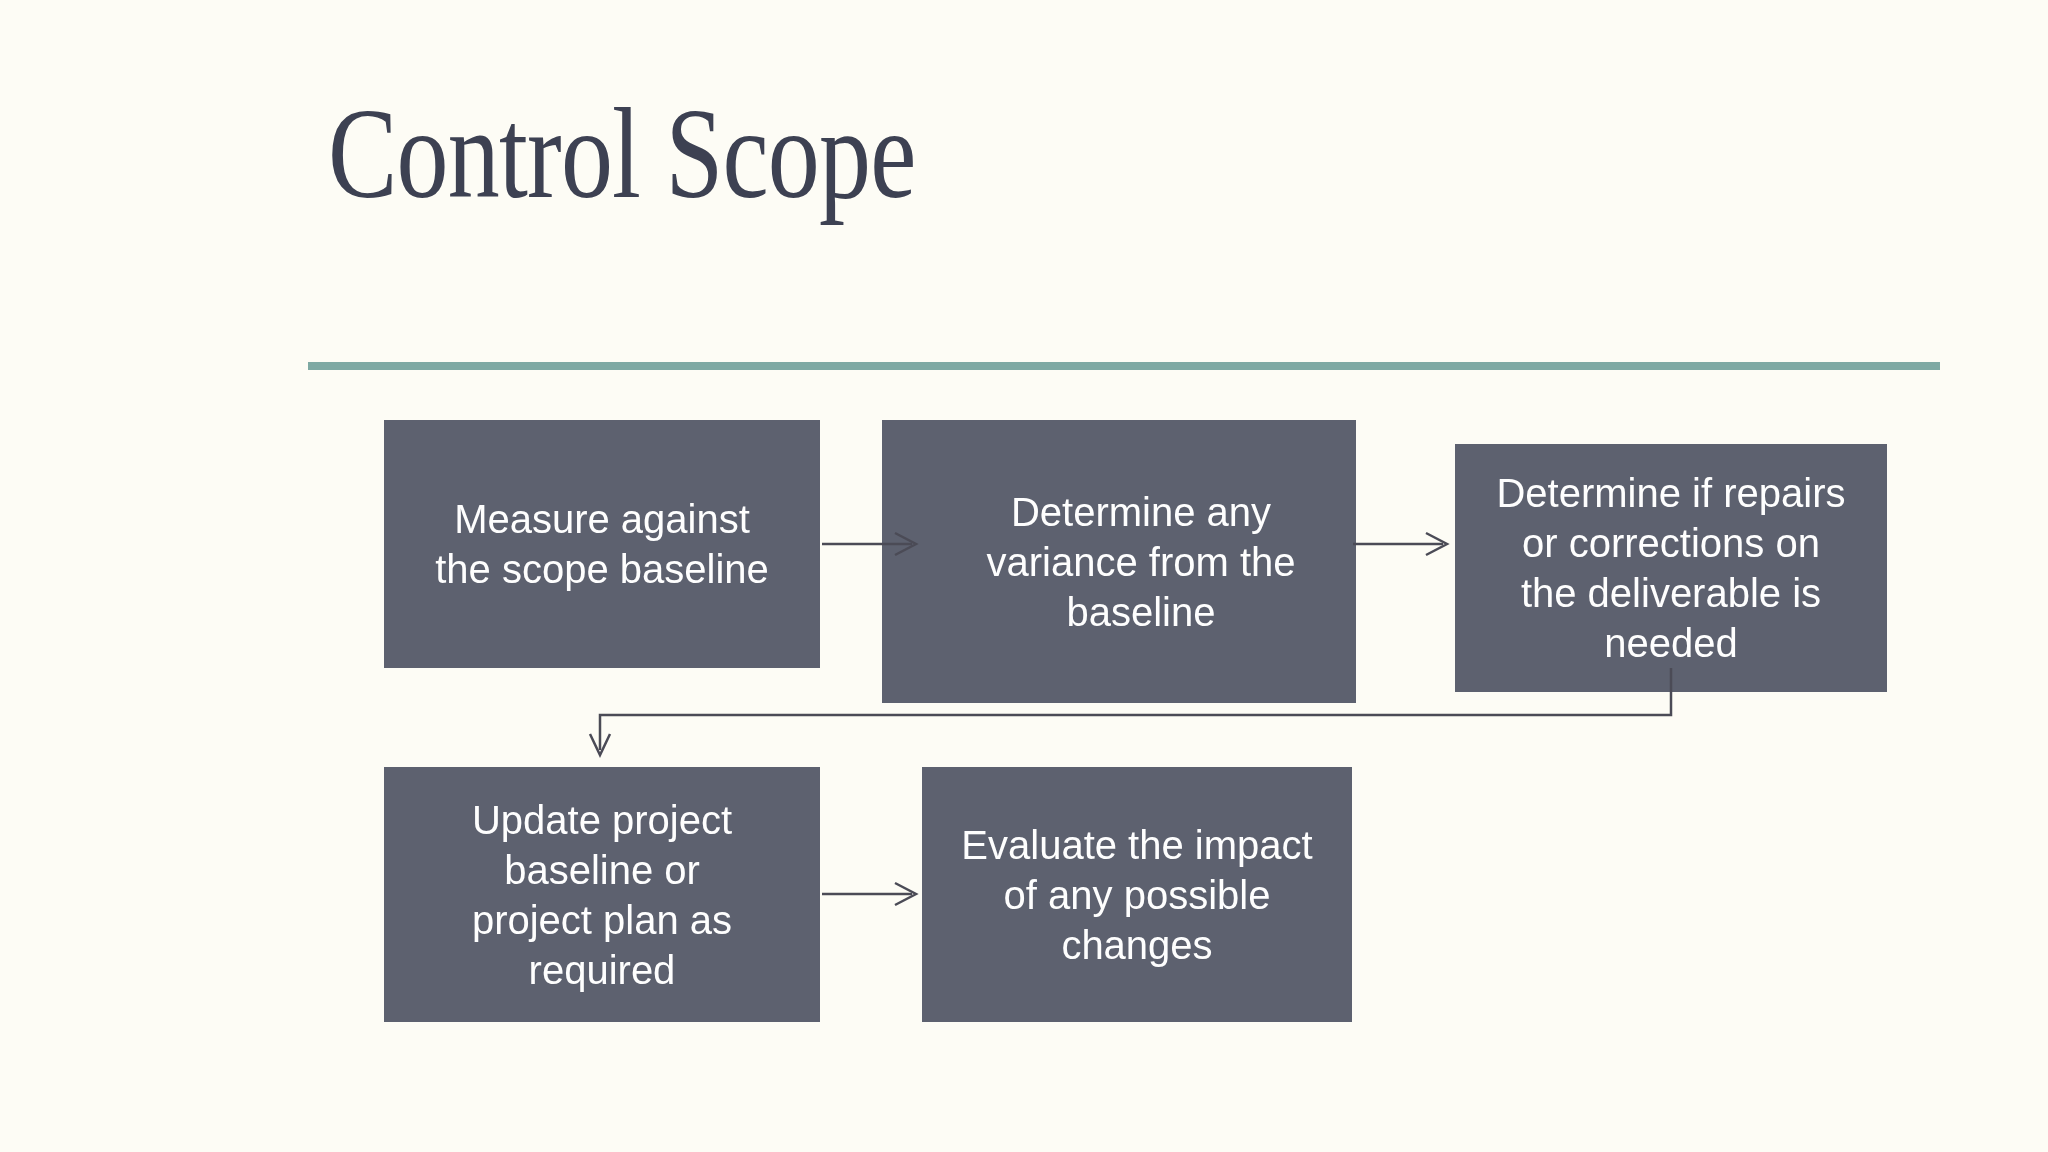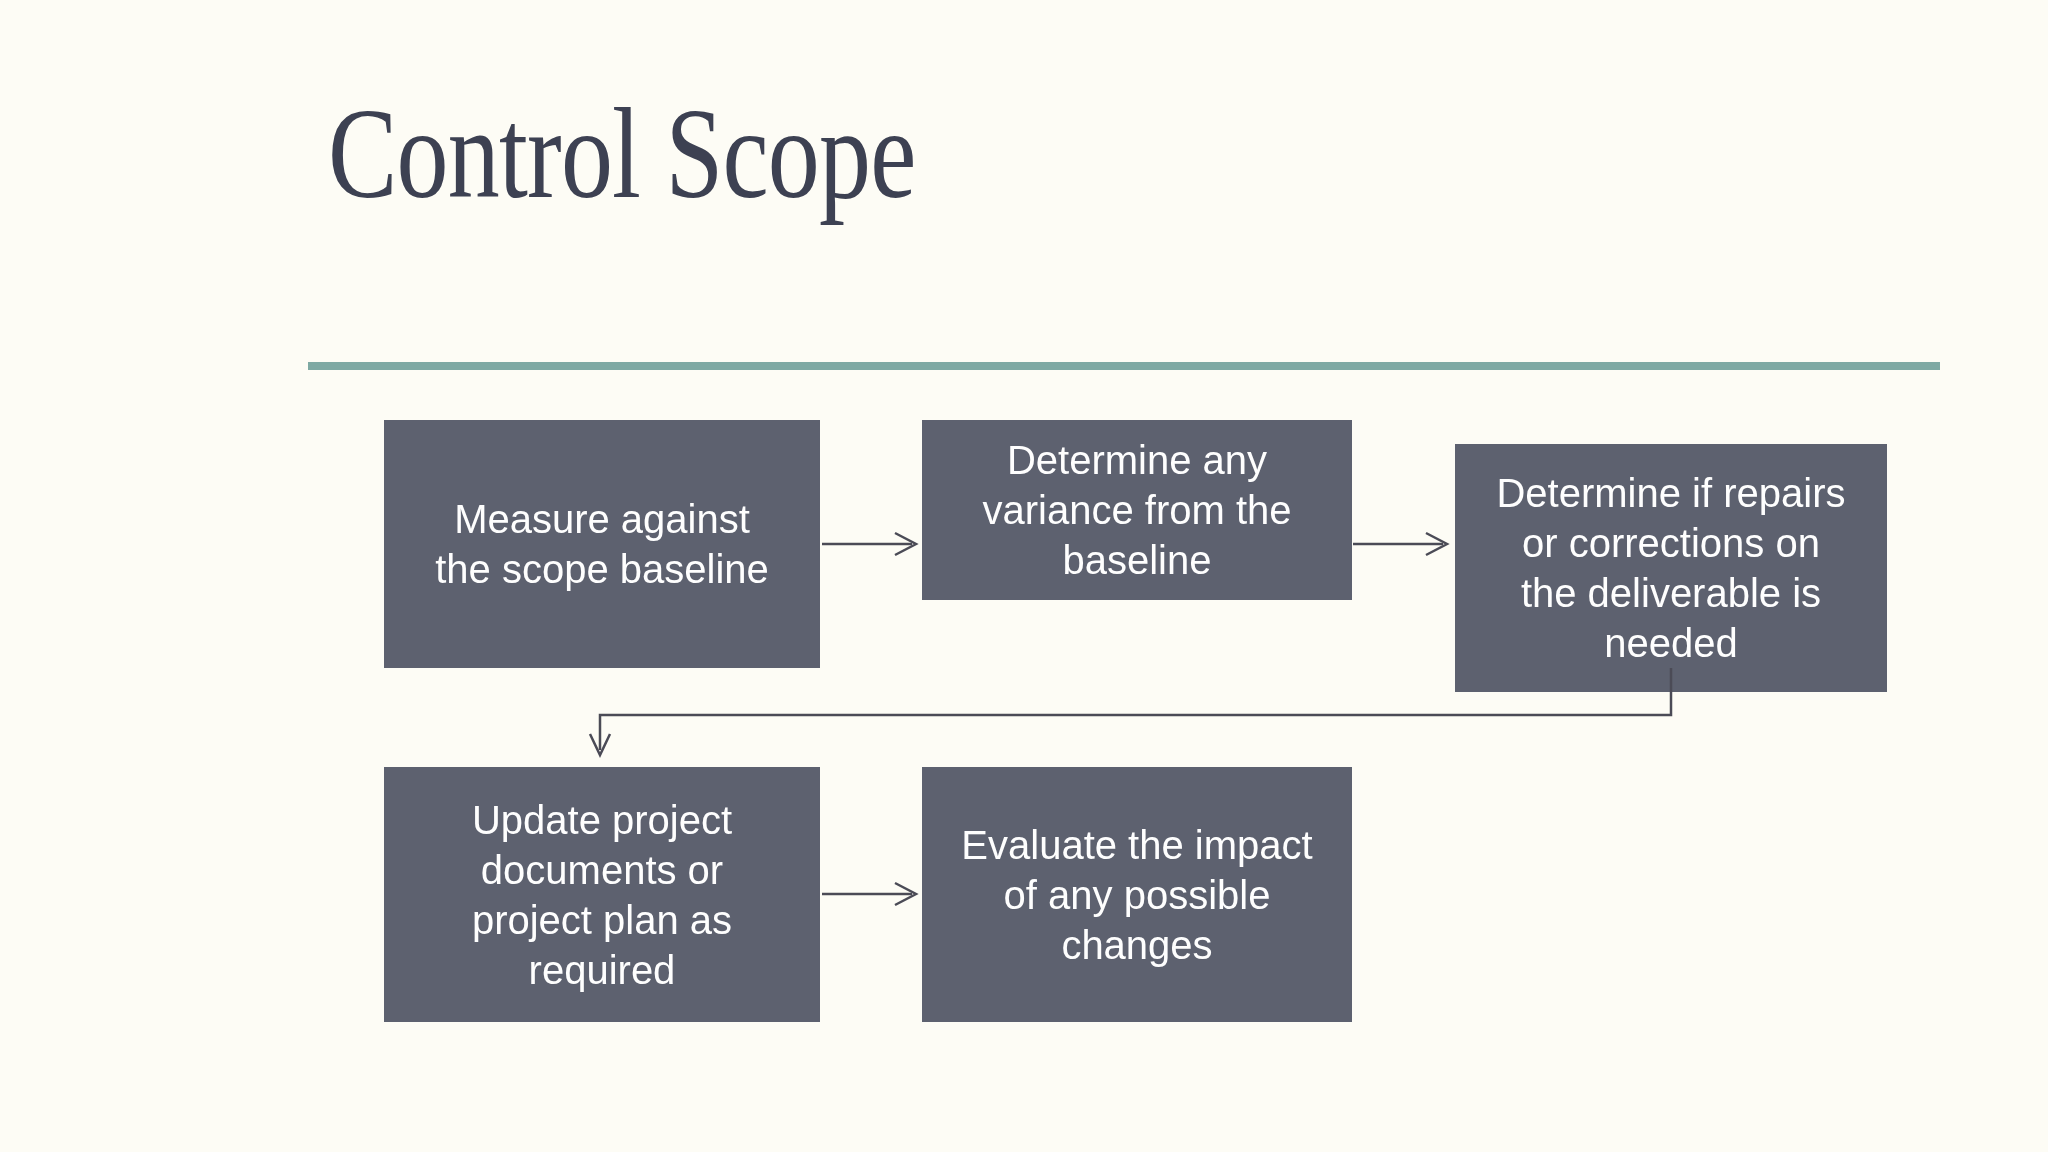--- a/index.html
+++ b/index.html
@@ -72,36 +72,36 @@
 
   <h1 class="title">Control Scope</h1>
 
   <div class="divider"></div>
 
   <div class="node" style="left:384px; top:420px; width:436px; height:248px;">
     <span class="node-label">Measure against
 the scope baseline</span>
   </div>
 
-  <div class="node" style="left:922px; top:420px; width:430px; height:180px;">
+  <div class="node" style="left:882px; top:420px; width:430px; height:283px;padding-left:44px;">
     <span class="node-label">Determine any
 variance from the
 baseline</span>
   </div>
 
   <div class="node" style="left:1455px; top:444px; width:432px; height:248px;">
     <span class="node-label">Determine if repairs
 or corrections on
 the deliverable is
 needed</span>
   </div>
 
   <div class="node" style="left:384px; top:767px; width:436px; height:255px;">
     <span class="node-label">Update project
-documents or
+baseline or
 project plan as
 required</span>
   </div>
 
   <div class="node" style="left:922px; top:767px; width:430px; height:255px;justify-content:center;">
     <span class="node-label">Evaluate the impact
 of any possible
 changes</span>
   </div>
 

